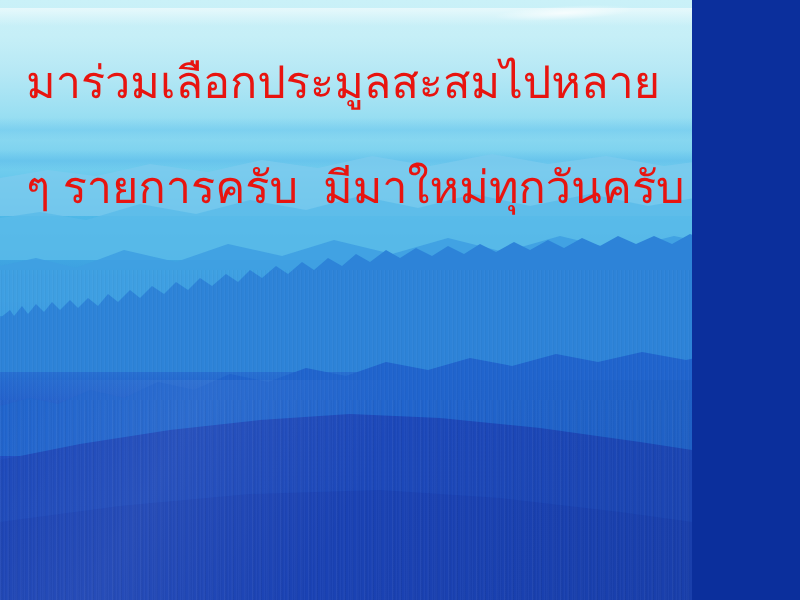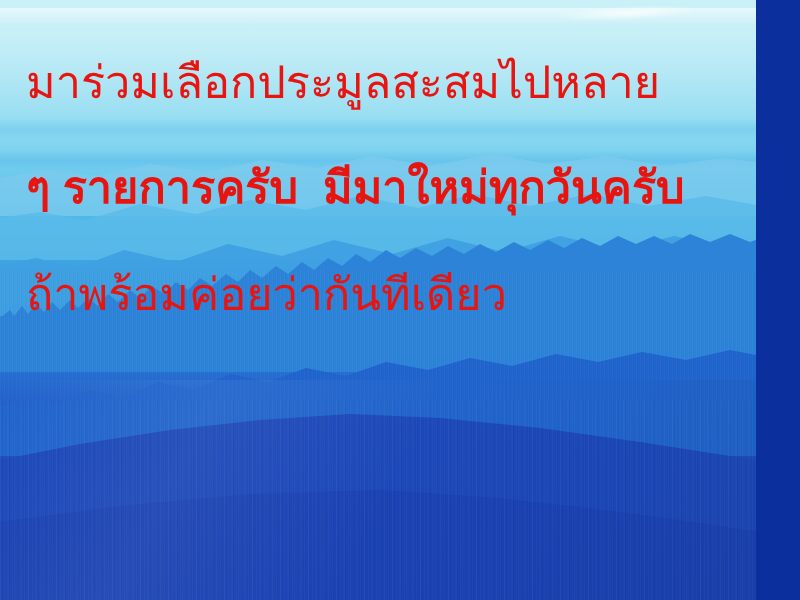--- a/index.html
+++ b/index.html
@@ -6,21 +6,21 @@
 
   html, body {
     width:800px; height:600px;
     overflow:hidden;
     background:#0b2f9c;
     font-family:"DejaVu Sans", sans-serif;
   }
 
   #banner {
     position:relative;
-    width:756px;
+    width:692px;
     height:600px;
     overflow:hidden;
   }
 
   
 
   .bg-base {
     position:absolute; inset:0;
     background:
       linear-gradient(180deg,
@@ -125,21 +125,21 @@
     font-family:"Liberation Sans", "DejaVu Sans", sans-serif;
     font-size:45px;
     font-weight:400;
     line-height:1.0;
     white-space:pre;
     letter-spacing:0px;
     text-rendering:optimizeLegibility;
   }
 
   .line-1 { margin-top:  26px; }
-  .line-2 { margin-top:  60px; font-weight: bold; }
+  .line-2 { margin-top:  60px; }
   .line-3 { margin-top:  62px; }
   .line-4 { margin-top:  62px; }
 </style>
 </head>
 <body>
 
 <div id="banner">
 
   <div class="bg-base"></div>
 
@@ -197,16 +197,15 @@
     </svg>
   </div>
 
   <div class="tree-texture"></div>
   <div class="tree-texture-2"></div>
   <div class="sheen"></div>
 
   <div id="caption">
     <div class="line line-1" style="color: rgb(232, 20, 15);">มาร่วมเลือกประมูลสะสมไปหลาย</div>
     <div class="line line-2" style="color: rgb(232, 20, 15);">ๆ รายการครับ  มีมาใหม่ทุกวันครับ</div>
-    <div class="line line-4" style="color: rgb(232, 20, 15);">ถ้าพร้อมค่อยว่ากันทีเดียว</div>
   </div>
 
 </div>
 
 </body></html>

